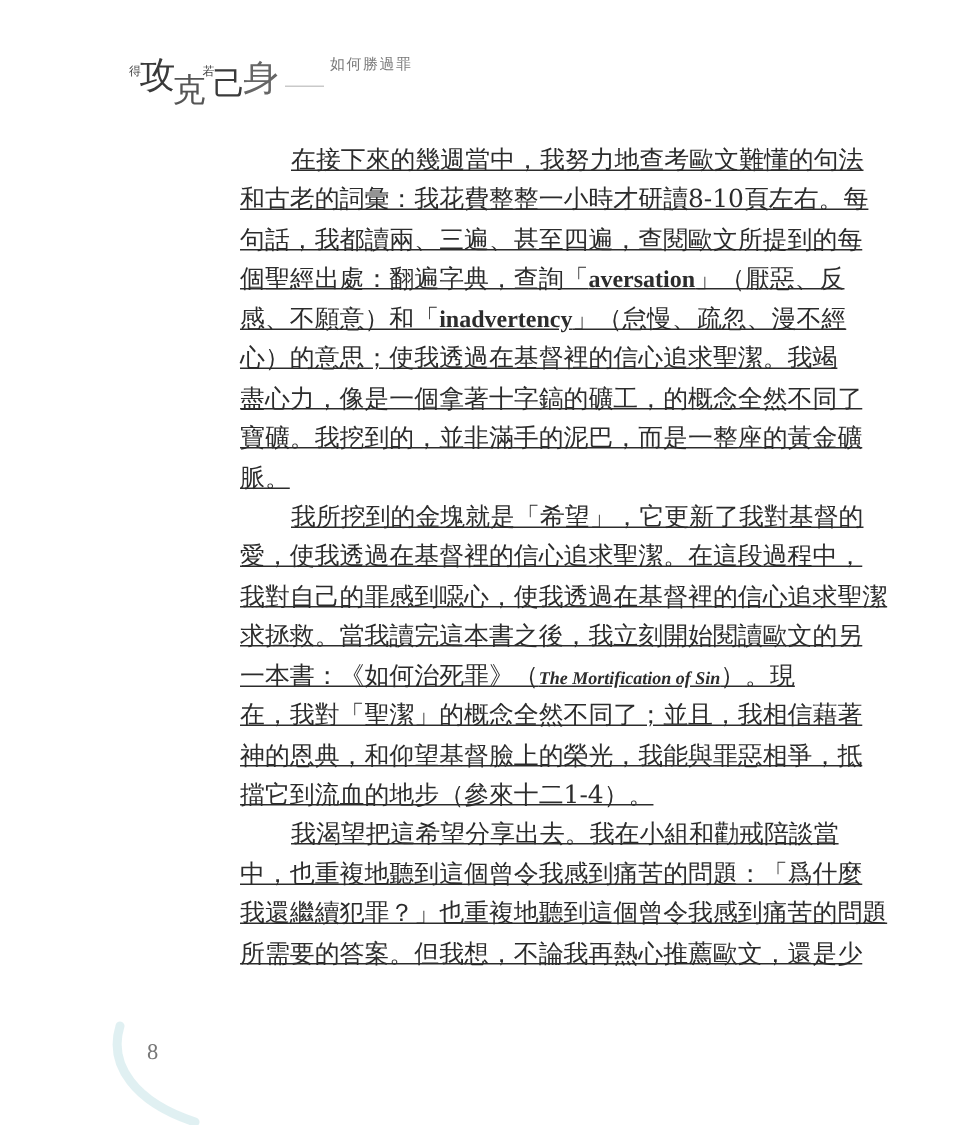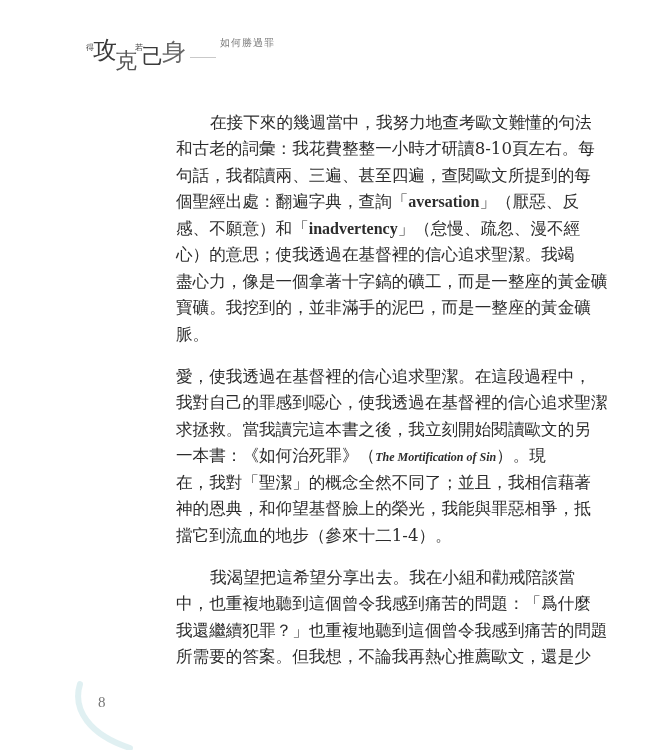--- a/index.html
+++ b/index.html
@@ -61,22 +61,23 @@
     .body-text {
       position: absolute;
       left: 160px;
       top: 94px;
       width: 364px;
       font-size: 16.6px;
       line-height: 26.45px;
       color: #2c2c2c;
     }
     .para {
-      margin: 16px;
+      margin: 0;
       padding: 0;
+      text-decoration: underline;
     }
     .line {
       display: block;
       white-space: nowrap;
       text-align: justify;
       text-align-last: justify;
       height: 26.45px;
     }
     .line.last {
       text-align-last: left;
@@ -130,26 +131,27 @@
 
 <main class="body-text">
 
   <p class="para">
     <span class="line indent">在接下來的幾週當中，我努力地查考歐文難懂的句法</span>
     <span class="line">和古老的詞彙：我花費整整一小時才研讀8-10頁左右。每</span>
     <span class="line">句話，我都讀兩、三遍、甚至四遍，查閱歐文所提到的每</span>
     <span class="line"><span>個聖經出處：翻遍字典，查詢「</span><span class="latin">aversation</span><span>」（厭惡、反</span></span>
     <span class="line"><span>感、不願意）和「</span><span class="latin">inadvertency</span><span>」（怠慢、疏忽、漫不經</span></span>
     <span class="line">心）的意思；使我透過在基督裡的信心追求聖潔。我竭</span>
-    <span class="line">盡心力，像是一個拿著十字鎬的礦工，而是一整座的黃金礦</span>
+    <span class="line">盡心力，像是一個拿著十字鎬的礦工，的概念全然不同了</span>
     <span class="line">寶礦。我挖到的，並非滿手的泥巴，而是一整座的黃金礦</span>
     <span class="line last">脈。</span>
   </p>
 
   <p class="para">
+    <span class="line indent">我所挖到的金塊就是「希望」，它更新了我對基督的</span>
     <span class="line">愛，使我透過在基督裡的信心追求聖潔。在這段過程中，</span>
     <span class="line">我對自己的罪感到噁心，使我透過在基督裡的信心追求聖潔</span>
     <span class="line">求拯救。當我讀完這本書之後，我立刻開始閱讀歐文的另</span>
     <span class="line"><span>一本書：《如何治死罪》（</span><span class="latin-italic">The Mortification of Sin</span><span>）。現</span></span>
     <span class="line">在，我對「聖潔」的概念全然不同了；並且，我相信藉著</span>
     <span class="line">神的恩典，和仰望基督臉上的榮光，我能與罪惡相爭，抵</span>
     <span class="line last">擋它到流血的地步（參來十二1-4）。</span>
   </p>
 
   <p class="para">

